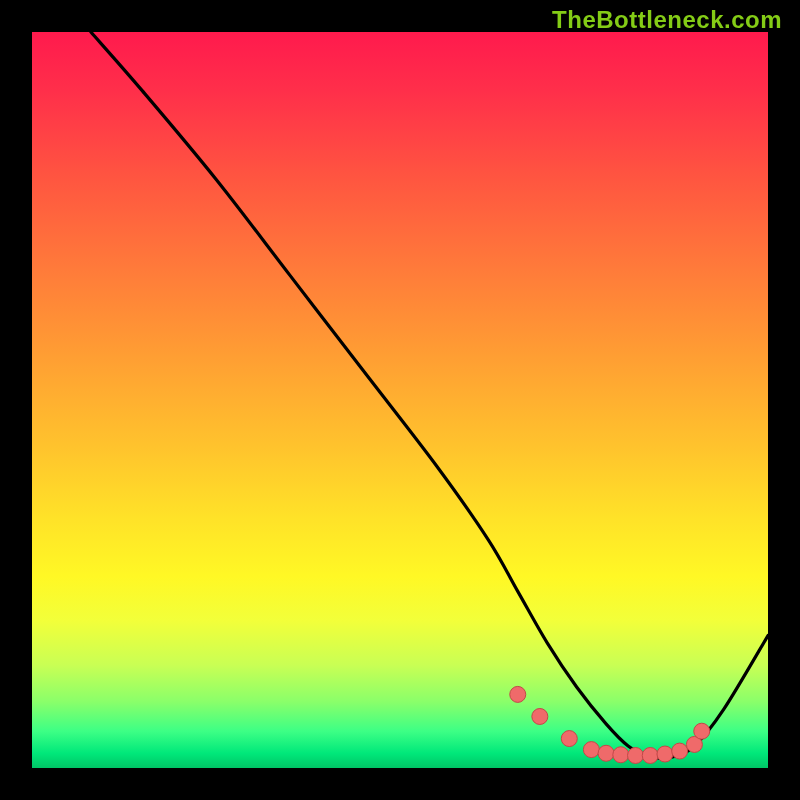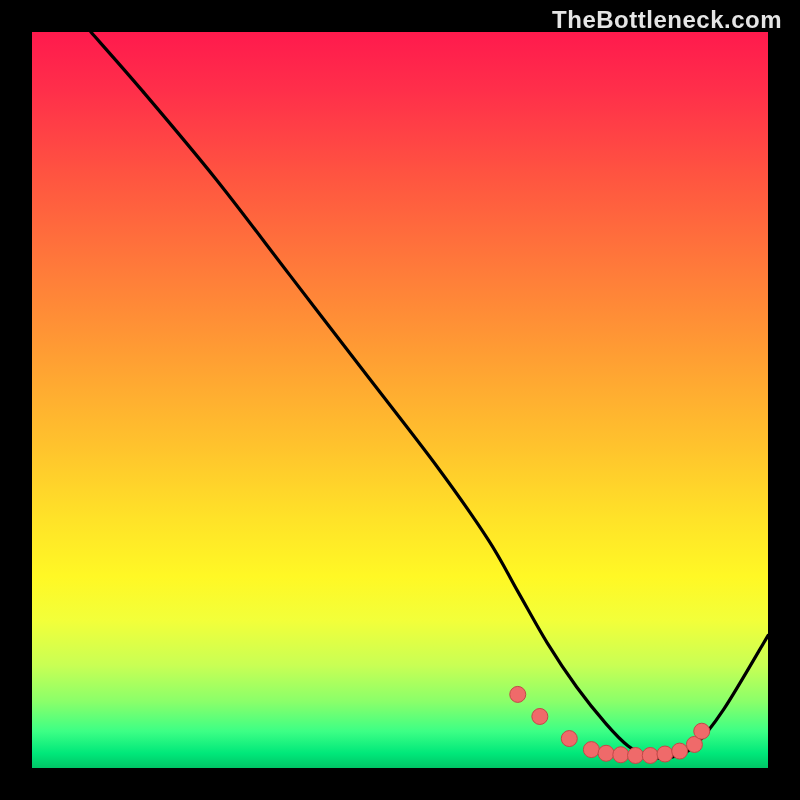--- a/index.html
+++ b/index.html
@@ -14,21 +14,21 @@
   .frame {
     position: relative;
     width: 800px;
     height: 800px;
     background: #000;
   }
   .watermark {
     position: absolute;
     top: 6px;
     right: 18px;
-    color: #e5e5e5;
+    color: #84cc16;
     font-size: 24px;
     font-weight: 600;
     letter-spacing: 0.5px;
     z-index: 5;
   }
   .plot-area {
     position: absolute;
     left: 32px;
     top: 32px;
     width: 736px;

